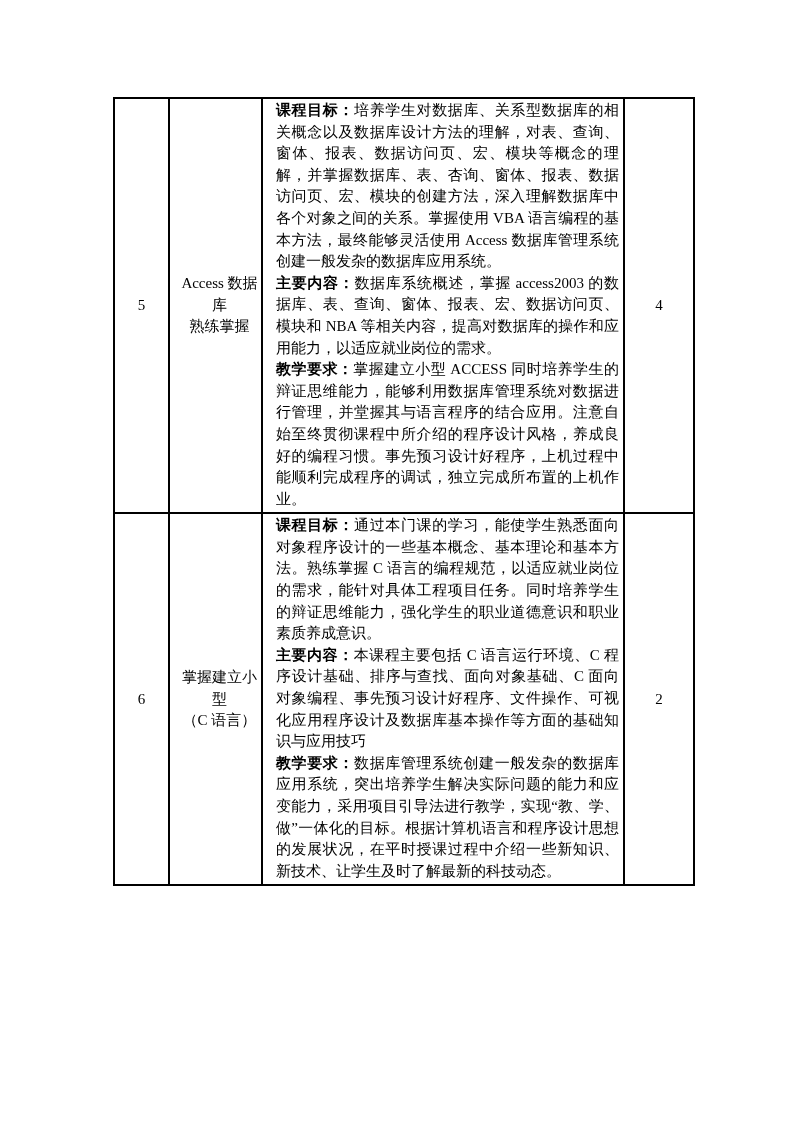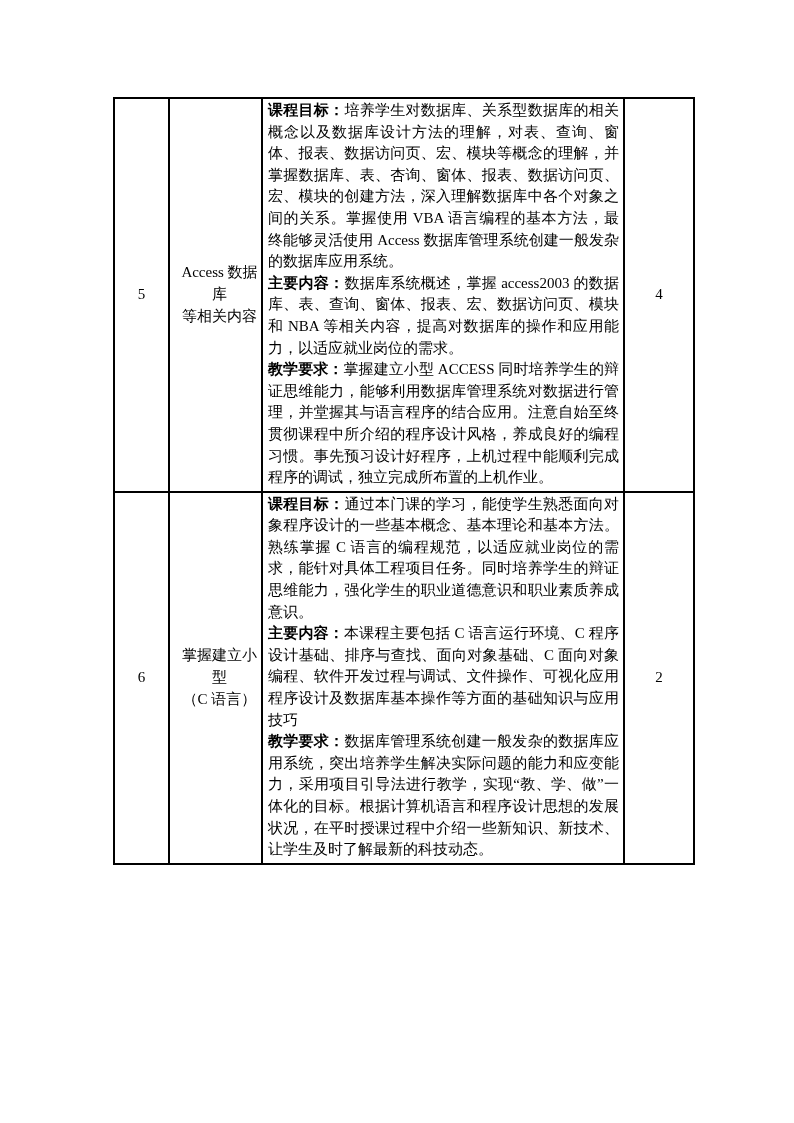--- a/index.html
+++ b/index.html
@@ -34,21 +34,21 @@
   col.c-course { width: 93px; }
   col.c-desc   { width: 362px; }
   col.c-hours  { width: 70px; }
 
   td.cell-center {
     text-align: center;
     vertical-align: middle;
   }
   td.cell-desc {
     vertical-align: top;
-    padding: 1px 4px 2px 5px;
+    padding: 1px 4px 2px 13px;
     text-align: justify;
     text-justify: inter-ideograph;
   }
   td.cell-desc p {
     margin: 0;
     text-align: justify;
     text-justify: inter-ideograph;
   }
   .para-label {
     font-weight: 700;
@@ -70,37 +70,37 @@
       <col class="c-num">
       <col class="c-course">
       <col class="c-desc">
       <col class="c-hours">
     </colgroup>
     <tbody>
       <tr class="row-5">
         <td class="cell-center">5</td>
         <td class="cell-center">
           <div class="course-line">Access 数据库</div>
-          <div class="course-line">等相关内容</div>
+          <div class="course-line">熟练掌握</div>
         </td>
         <td class="cell-desc">
           <p><span class="para-label">课程目标：</span><span>培养学生对数据库、关系型数据库的相关概念以及数据库设计方法的理解，对表、查询、窗体、报表、数据访问页、宏、模块等概念的理解，并掌握数据库、表、杏询、窗体、报表、数据访问页、宏、模块的创建方法，深入理解数据库中各个对象之间的关系。掌握使用 VBA 语言编程的基本方法，最终能够灵活使用 Access 数据库管理系统创建一般发杂的数据库应用系统。</span></p>
           <p><span class="para-label">主要内容：</span><span>数据库系统概述，掌握 access2003 的数据库、表、查询、窗体、报表、宏、数据访问页、模块和 NBA 等相关内容，提高对数据库的操作和应用能力，以适应就业岗位的需求。</span></p>
           <p><span class="para-label">教学要求：</span><span>掌握建立小型 ACCESS 同时培养学生的辩证思维能力，能够利用数据库管理系统对数据进行管理，并堂握其与语言程序的结合应用。注意自始至终贯彻课程中所介绍的程序设计风格，养成良好的编程习惯。事先预习设计好程序，上机过程中能顺利完成程序的调试，独立完成所布置的上机作业。</span></p>
         </td>
         <td class="cell-center">4</td>
       </tr>
       <tr class="row-6">
         <td class="cell-center">6</td>
         <td class="cell-center">
           <div class="course-line">掌握建立小型</div>
           <div class="course-line">（C 语言）</div>
         </td>
         <td class="cell-desc">
           <p><span class="para-label">课程目标：</span><span>通过本门课的学习，能使学生熟悉面向对象程序设计的一些基本概念、基本理论和基本方法。熟练掌握 C 语言的编程规范，以适应就业岗位的需求，能针对具体工程项目任务。同时培养学生的辩证思维能力，强化学生的职业道德意识和职业素质养成意识。</span></p>
-          <p><span class="para-label">主要内容：</span><span>本课程主要包括 C 语言运行环境、C 程序设计基础、排序与查找、面向对象基础、C 面向对象编程、软件开发过程与调试、文件操作、可视化应用程序设计及数据库基本操作等方面的基础知识与应用技巧</span></p>
+          <p><span class="para-label">主要内容：</span><span>本课程主要包括 C 语言运行环境、C 程序设计基础、排序与查找、面向对象基础、C 面向对象编程、事先预习设计好程序、文件操作、可视化应用程序设计及数据库基本操作等方面的基础知识与应用技巧</span></p>
           <p><span class="para-label">教学要求：</span><span>数据库管理系统创建一般发杂的数据库应用系统，突出培养学生解决实际问题的能力和应变能力，采用项目引导法进行教学，实现“教、学、做”一体化的目标。根据计算机语言和程序设计思想的发展状况，在平时授课过程中介绍一些新知识、新技术、让学生及时了解最新的科技动态。</span></p>
         </td>
         <td class="cell-center">2</td>
       </tr>
     </tbody>
   </table>
 </div>
 
 </body></html>

